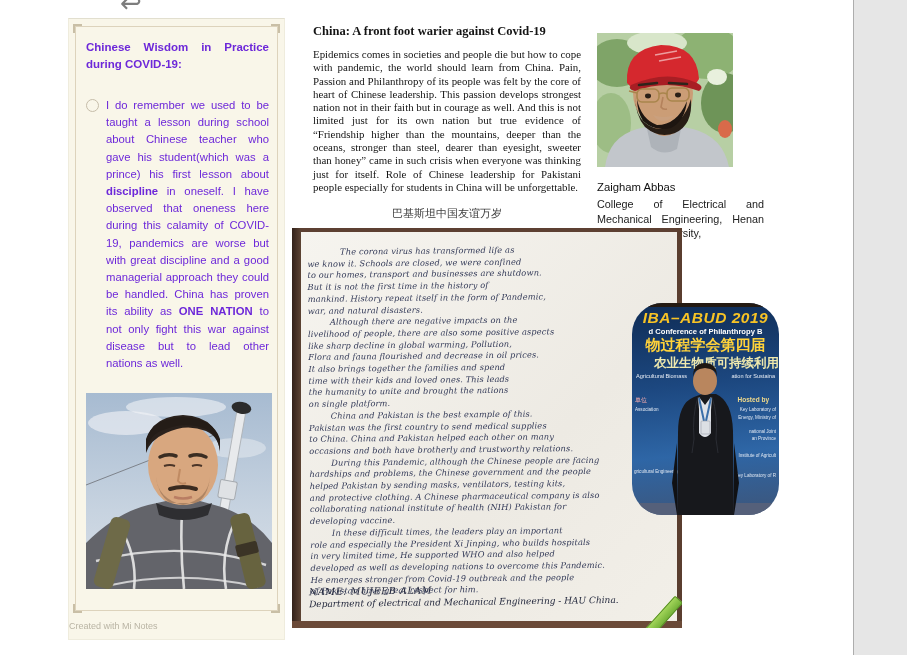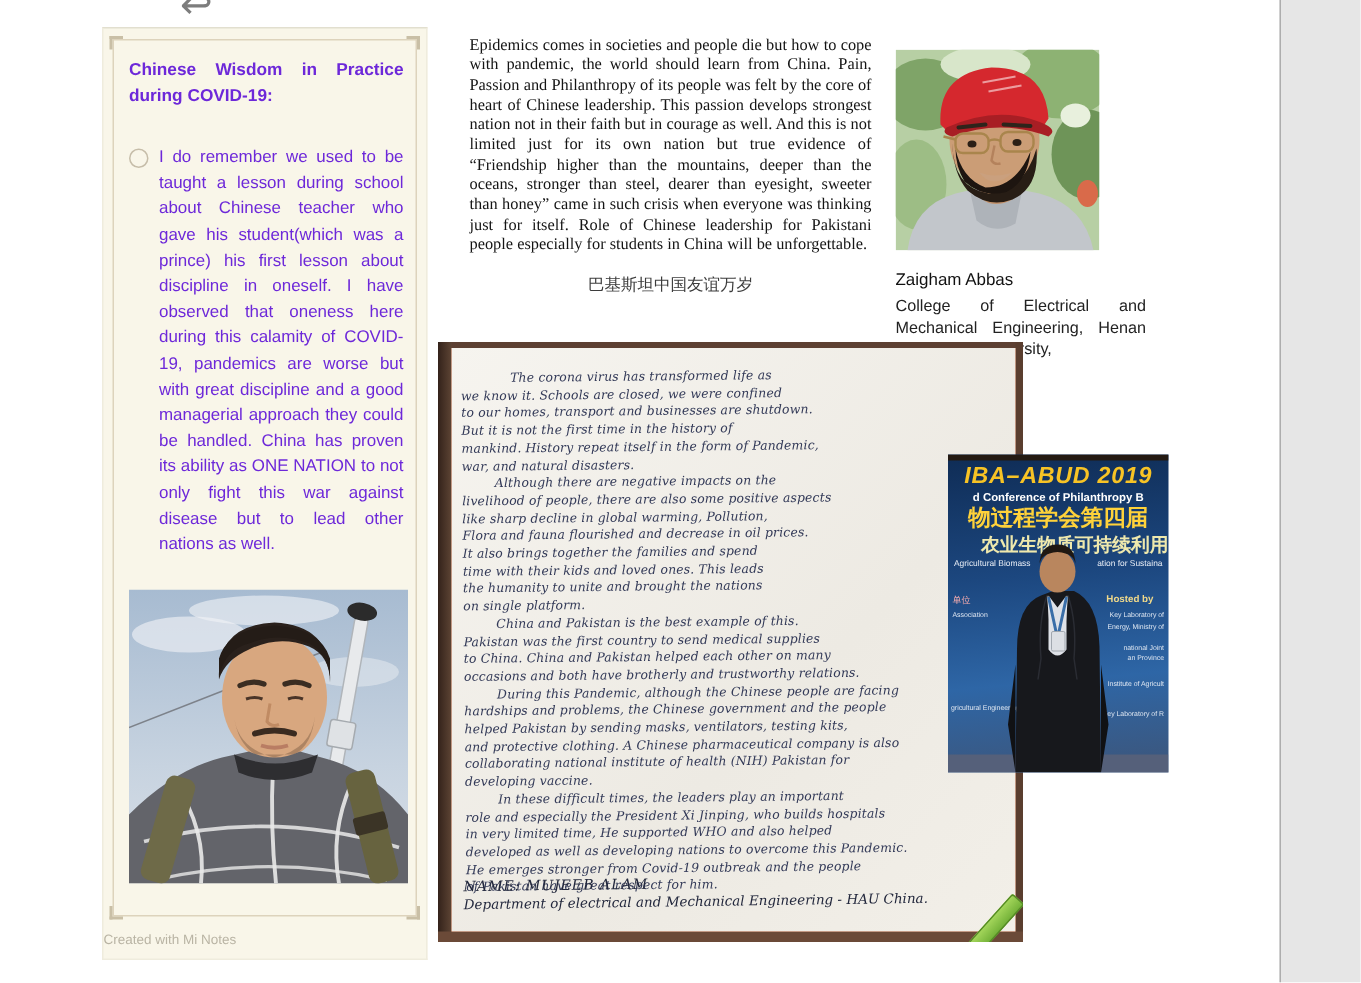--- a/index.html
+++ b/index.html
@@ -22,21 +22,21 @@
   .c-tr{right:-3px;top:-3px;border-right:2px solid #c9bfa6;border-top:2px solid #c9bfa6;}
   .c-bl{left:-3px;bottom:-3px;border-left:2px solid #c9bfa6;border-bottom:2px solid #c9bfa6;}
   .c-br{right:-3px;bottom:-3px;border-right:2px solid #c9bfa6;border-bottom:2px solid #c9bfa6;}
   .note-inner{position:absolute;left:17px;top:20px;width:183px;color:#6d28d9;}
   .note-title{font-weight:bold;font-size:11.5px;line-height:17px;text-align:justify;}
   .note-item{display:flex;margin-top:24px;}
   .note-item.second{margin-top:22px;}
   .bullet-circle{flex:0 0 13px;width:13px;height:13px;border:1.5px solid #c6bda9;
     border-radius:50%;margin-right:7px;margin-top:2px;box-sizing:border-box;background:transparent;}
   .note-par{font-size:11.3px;line-height:17.2px;text-align:justify;}
-  .note-par b{font-weight:normal;}
+  .note-par b{font-weight:bold;}
   .note-aff{margin-top:14px;font-size:11.3px;line-height:17.2px;text-align:justify;}
   .selfie-wrap{position:absolute;left:17px;top:374px;width:186px;height:196px;}
   .note-footer{position:absolute;left:0;right:0;bottom:8px;text-align:left;
     font-size:9px;color:#b9b4a4;}
   
   .article{position:absolute;left:313px;top:24px;width:268px;
     font-family:"Liberation Serif",serif;color:#141414;}
   .article-title{font-weight:bold;font-size:12.5px;margin-bottom:9px;}
   .article-body{font-size:10.9px;line-height:13.3px;text-align:justify;}
   .article-cn{margin-top:12px;text-align:center;font-size:11px;color:#3c3c3c;
@@ -62,21 +62,21 @@
   .hw-sign{position:absolute;left:8px;bottom:14px;transform:rotate(-0.8deg);
     font-family:"DejaVu Serif",serif;font-style:italic;color:#23283d;}
   .hw-name{font-size:9.5px;letter-spacing:0.6px;}
   .hw-dept{font-size:9px;margin-top:2px;}
   .pen{position:absolute;right:-12px;bottom:-6px;width:60px;height:11px;
     background:linear-gradient(180deg,#a8d95e,#6fae35);border-radius:2px;
     transform:rotate(-48deg);box-shadow:0 0 0 1px #558a26 inset;}
   
   .conf-photo{position:absolute;left:632px;top:303px;width:147px;height:212px;
     background:linear-gradient(175deg,#0f2c55 0%,#1c477f 38%,#2e66a6 70%,#3d5579 100%);
-    overflow:hidden;color:#fff;}
+    overflow:hidden;color:#fff;border-radius:31px;}
   .conf-topbar{position:absolute;left:0;top:0;right:0;height:4px;background:#241a12;}
   .conf-title{position:absolute;left:0;right:0;top:6px;text-align:center;
     color:#f7c325;font-weight:bold;font-size:15.5px;letter-spacing:0.5px;font-style:italic;}
   .conf-sub{position:absolute;left:0;right:0;top:24px;text-align:center;
     color:#ffffff;font-weight:bold;font-size:7.6px;}
   .conf-cn1{position:absolute;left:0;right:0;top:33px;text-align:center;
     color:#ffd23a;font-weight:bold;font-size:15px;font-family:"DejaVu Sans",sans-serif;}
   .conf-cn2{position:absolute;left:0;right:0;top:52px;text-align:right;
     color:#efe9ad;font-weight:bold;font-size:12.5px;font-family:"DejaVu Sans",sans-serif;}
   .conf-en{position:absolute;top:70px;color:#e9eef6;font-size:5.6px;}
@@ -153,20 +153,21 @@
       <path d="M70,110 Q97,122 126,110 L122,122 Q97,132 73,122 Z" fill="#2e2e31"></path>
       <rect x="16" y="124" width="20" height="72" rx="6" fill="#6e6a48" transform="rotate(16 26 160)"></rect>
       <rect x="152" y="120" width="20" height="76" rx="6" fill="#67633f" transform="rotate(-14 162 158)"></rect>
       <rect x="150" y="150" width="22" height="12" rx="2" fill="#3b3426" transform="rotate(-14 161 156)"></rect>
     </svg>
   </div>
   <div class="note-footer">Created with Mi Notes</div>
 </div>
 
 <div class="article">
+  <div class="article-title">China: A front foot warier against Covid-19</div>
   <div class="article-body">Epidemics comes in societies and people die but how to cope with pandemic, the world should learn from China. Pain, Passion and Philanthropy of its people was felt by the core of heart of Chinese leadership. This passion develops strongest nation not in their faith but in courage as well. And this is not limited just for its own nation but true evidence of “Friendship higher than the mountains, deeper than the oceans, stronger than steel, dearer than eyesight, sweeter than honey” came in such crisis when everyone was thinking just for itself. Role of Chinese leadership for Pakistani people especially for students in China will be unforgettable.</div>
   <div class="article-cn">巴基斯坦中国友谊万岁</div>
 </div>
 
 <div class="profile-photo">
   <svg width="136" height="134" viewBox="0 0 136 134">
     <rect width="136" height="134" fill="#b7cfa4"></rect>
     <ellipse cx="20" cy="30" rx="28" ry="24" fill="#7fa468"></ellipse>
     <ellipse cx="110" cy="20" rx="34" ry="26" fill="#8db273"></ellipse>
     <ellipse cx="128" cy="70" rx="24" ry="30" fill="#6e9458"></ellipse>

